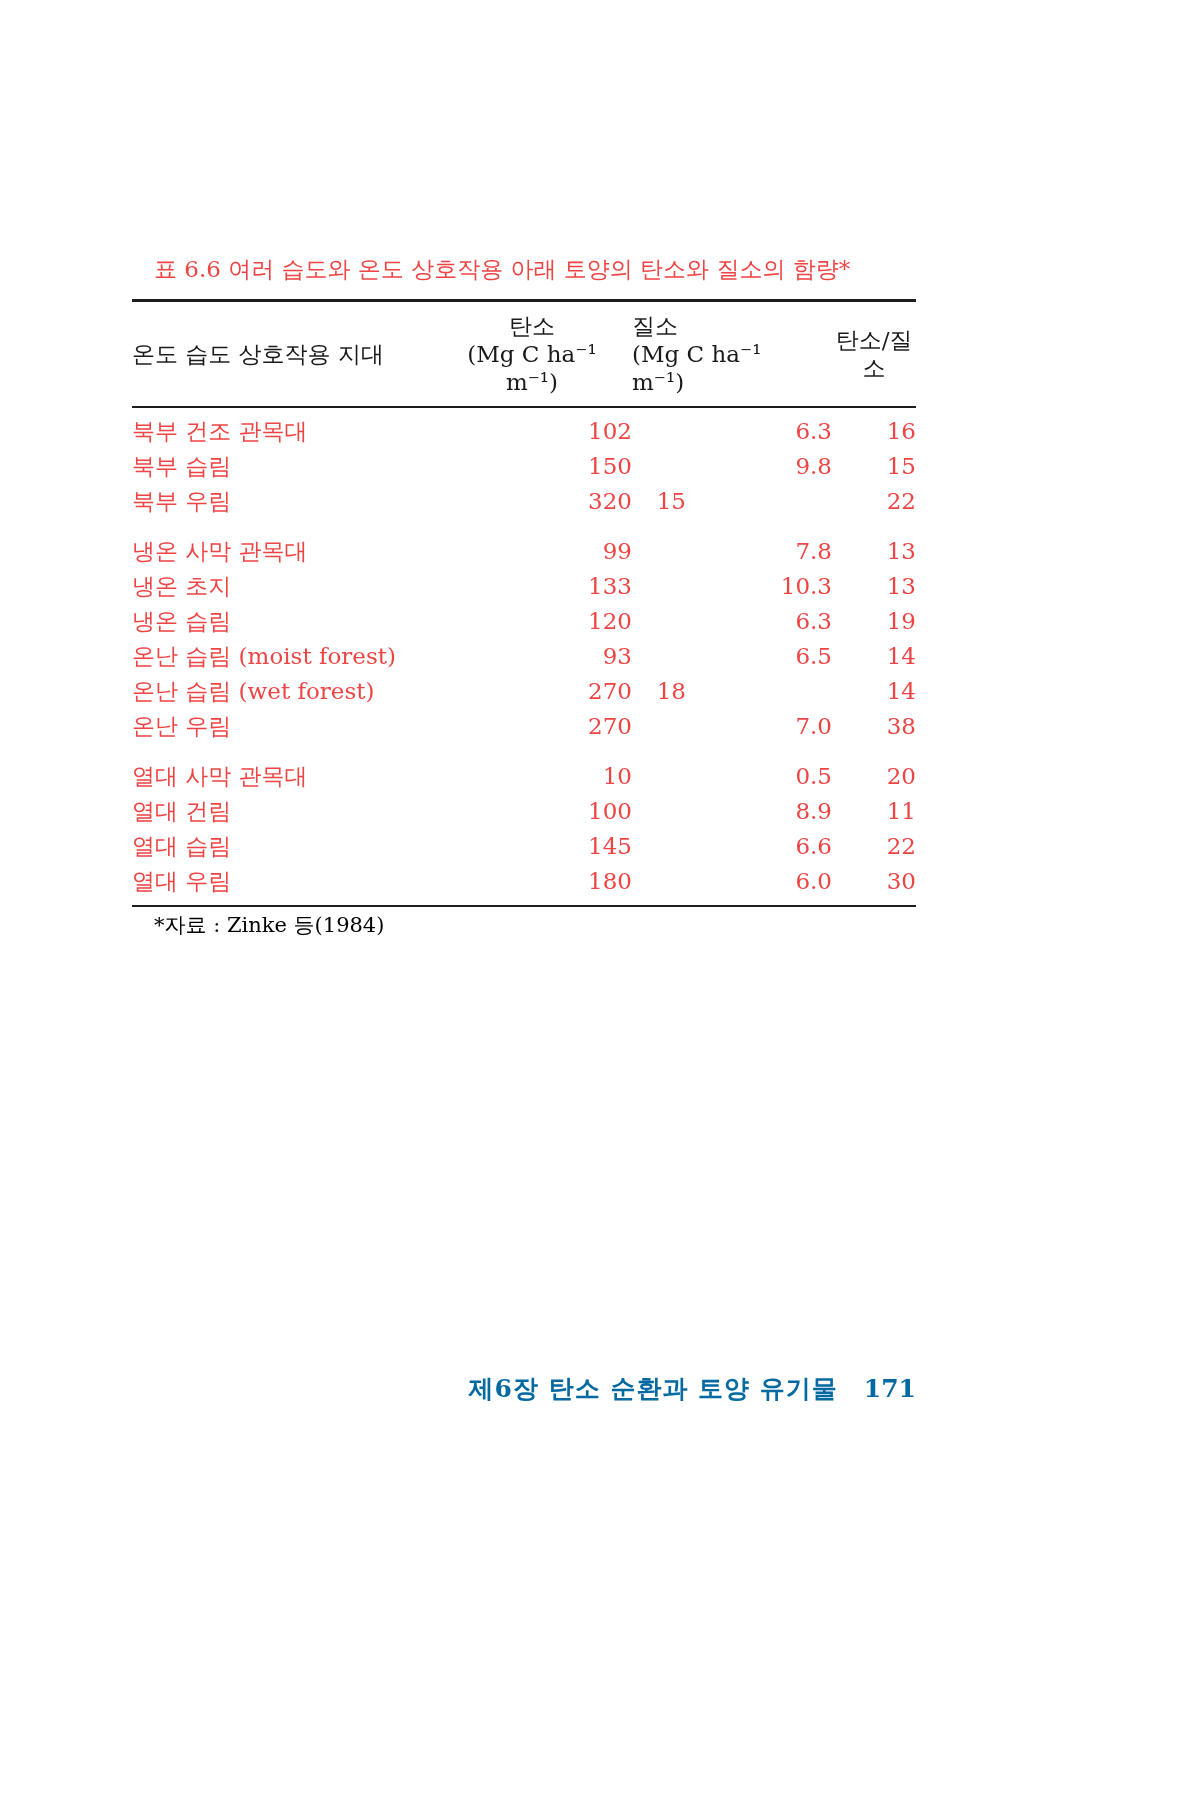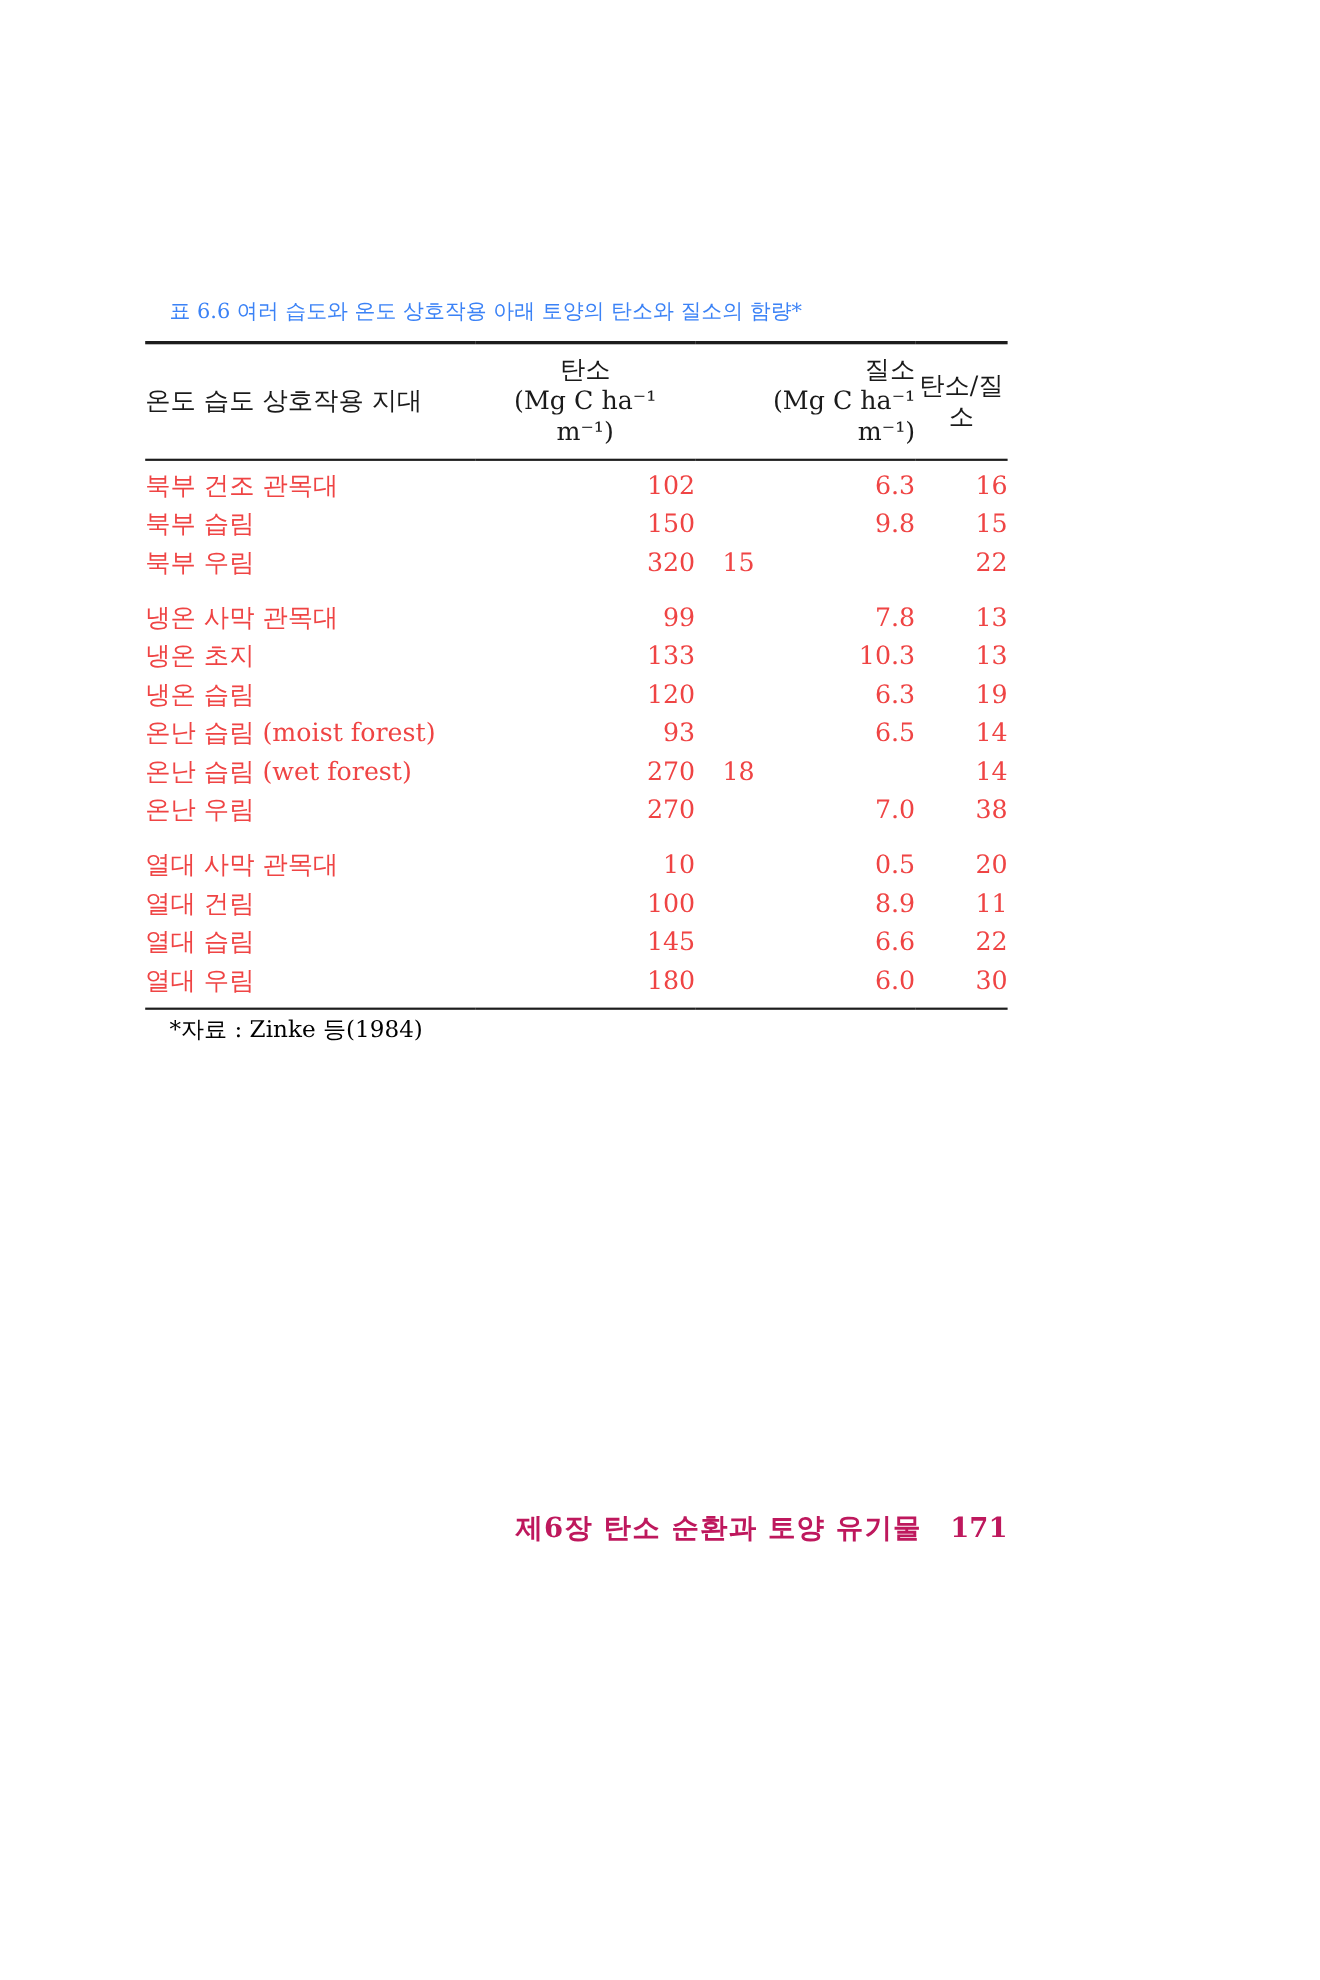--- a/index.html
+++ b/index.html
@@ -25,25 +25,25 @@
   }
   .body-text {
     margin: 0;
     font-size: 27px;
     line-height: 46px;
     text-align: justify;
     word-break: keep-all;
     color: #161616;
   }
   .table-caption {
-    margin-top: 52px;
+    margin-top: 36px;
     margin-bottom: 14px;
     padding-left: 22px;
-    font-size: 19px;
-    color: #3b82f6;
+    font-size: 23px;
+    color: #ef4444;
   }
   table.data-table {
     width: 100%;
     border-collapse: collapse;
     border-top: 3px solid #1d1d1d;
     border-bottom: 2px solid #1d1d1d;
   }
   table.data-table th {
     font-weight: normal;
     font-size: 23px;
@@ -52,21 +52,21 @@
     border-bottom: 2px solid #1d1d1d;
     padding: 10px 0 10px 0;
     white-space: pre-line;
   }
   th.col-zone {
     text-align: left;
     padding-left: 6px;
     width: 300px;
   }
   th.col-c  { width: 200px; text-align: center; padding-right: 40px; }
-  th.col-n  { width: 200px; text-align: right; padding-right: 60px; }
+  th.col-n  { width: 200px; text-align: left; padding-right: 60px; }
   th.col-r  { width: 84px;  text-align: center; }
   table.data-table td {
     font-size: 23px;
     line-height: 35px;
     padding: 0;
     color: #ef4444;
     white-space: nowrap;
   }
   td.zone { text-align: left; padding-left: 6px; }
   td.col-c { text-align: right; padding-right: 97px; }
@@ -83,21 +83,21 @@
     color: #000000;
   }
   .page-footer {
     position: absolute;
     left: 132px;
     top: 1372px;
     width: 784px;
     text-align: right;
     font-size: 25px;
     font-weight: bold;
-    color: #be185d;
+    color: #0369a1;
   }
   .page-footer .chapter { letter-spacing: 1px; }
   .page-footer .pagenum { margin-left: 26px; }
 </style>
 </head>
 <body>
 
 <div class="page">
   <div class="content">
 

